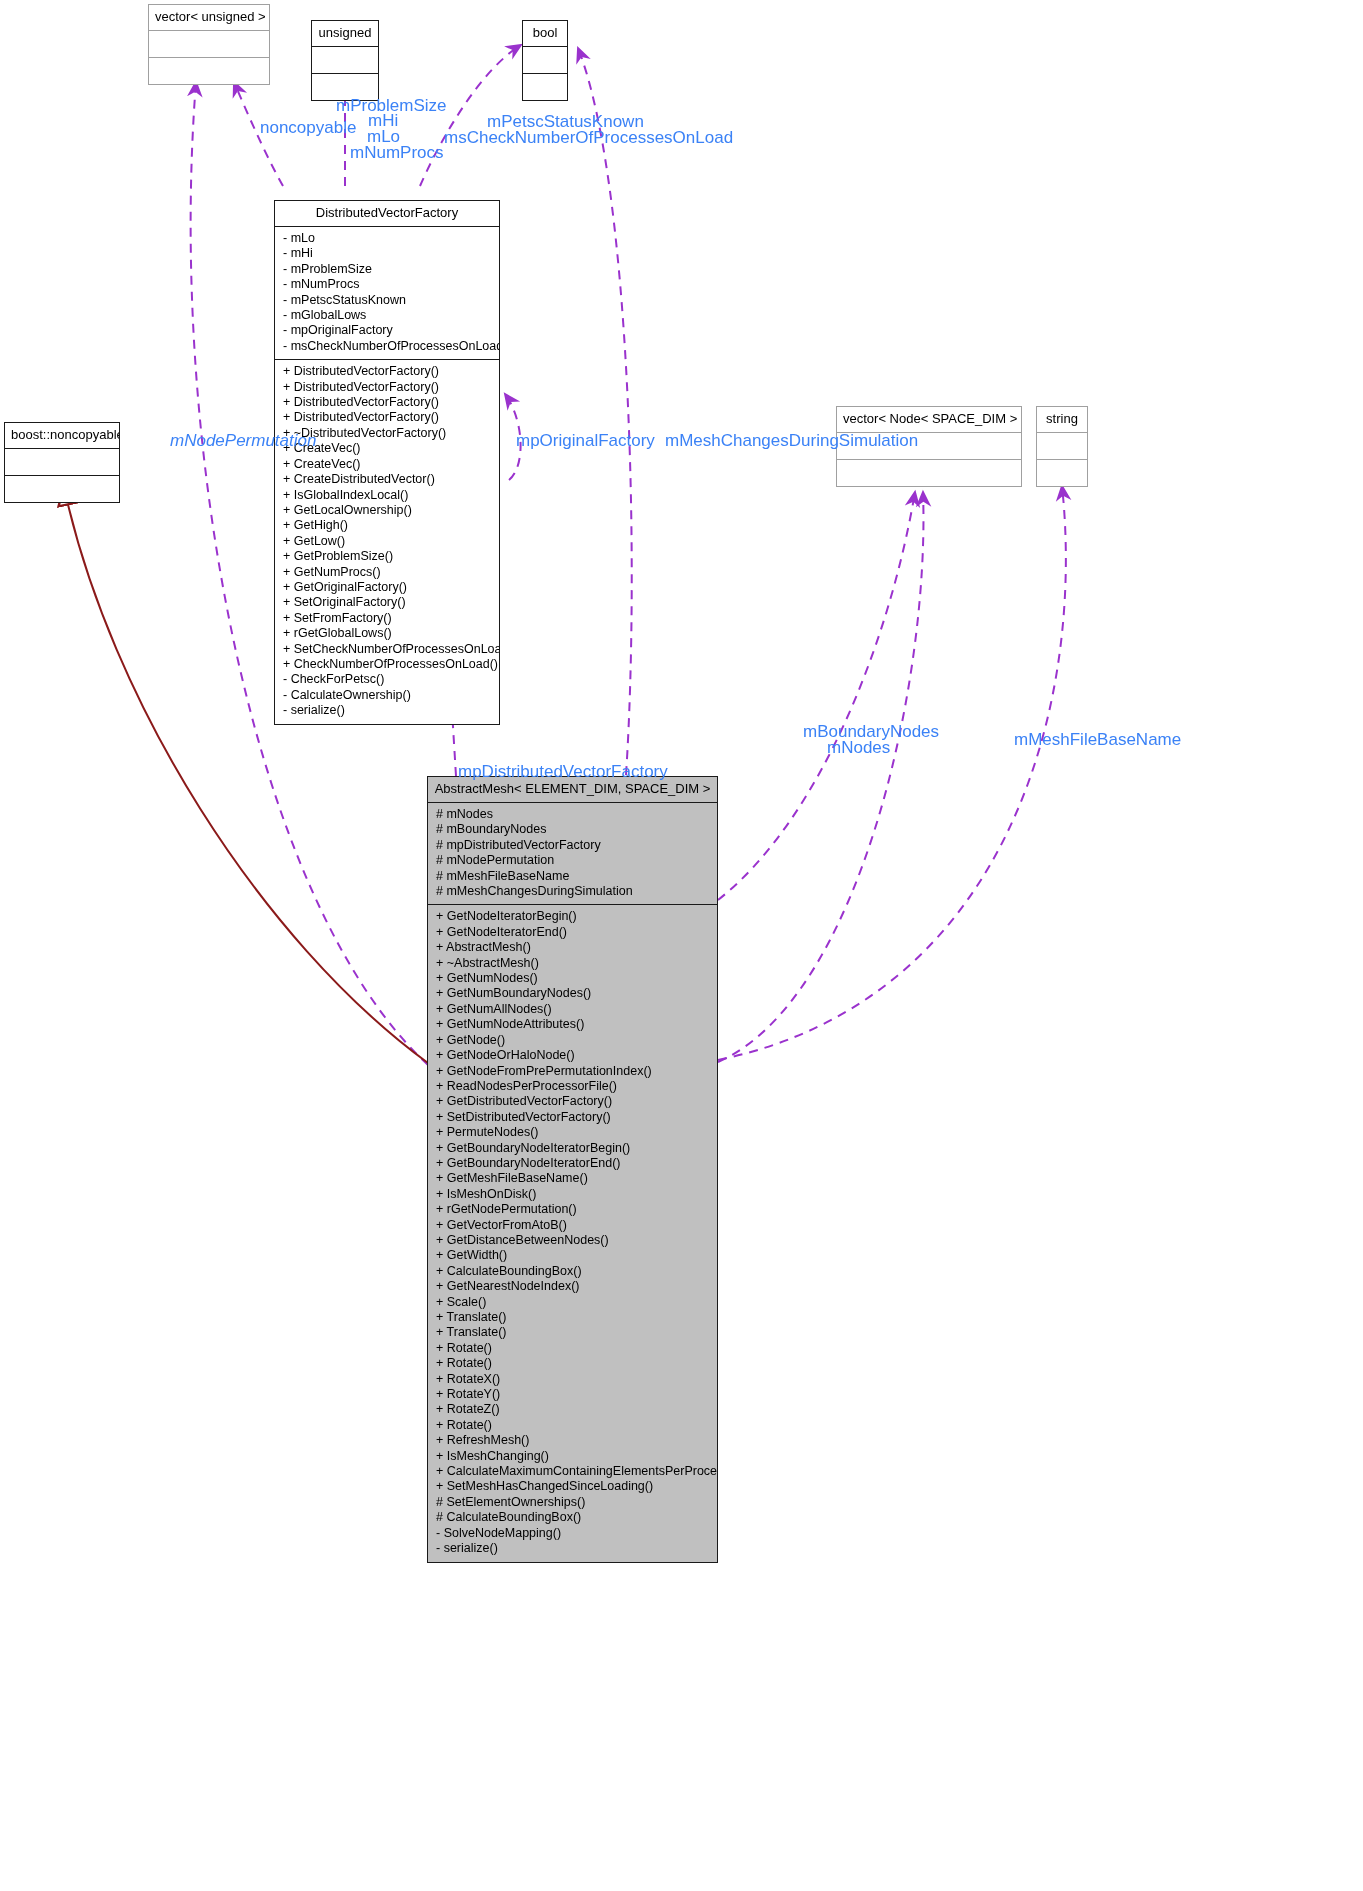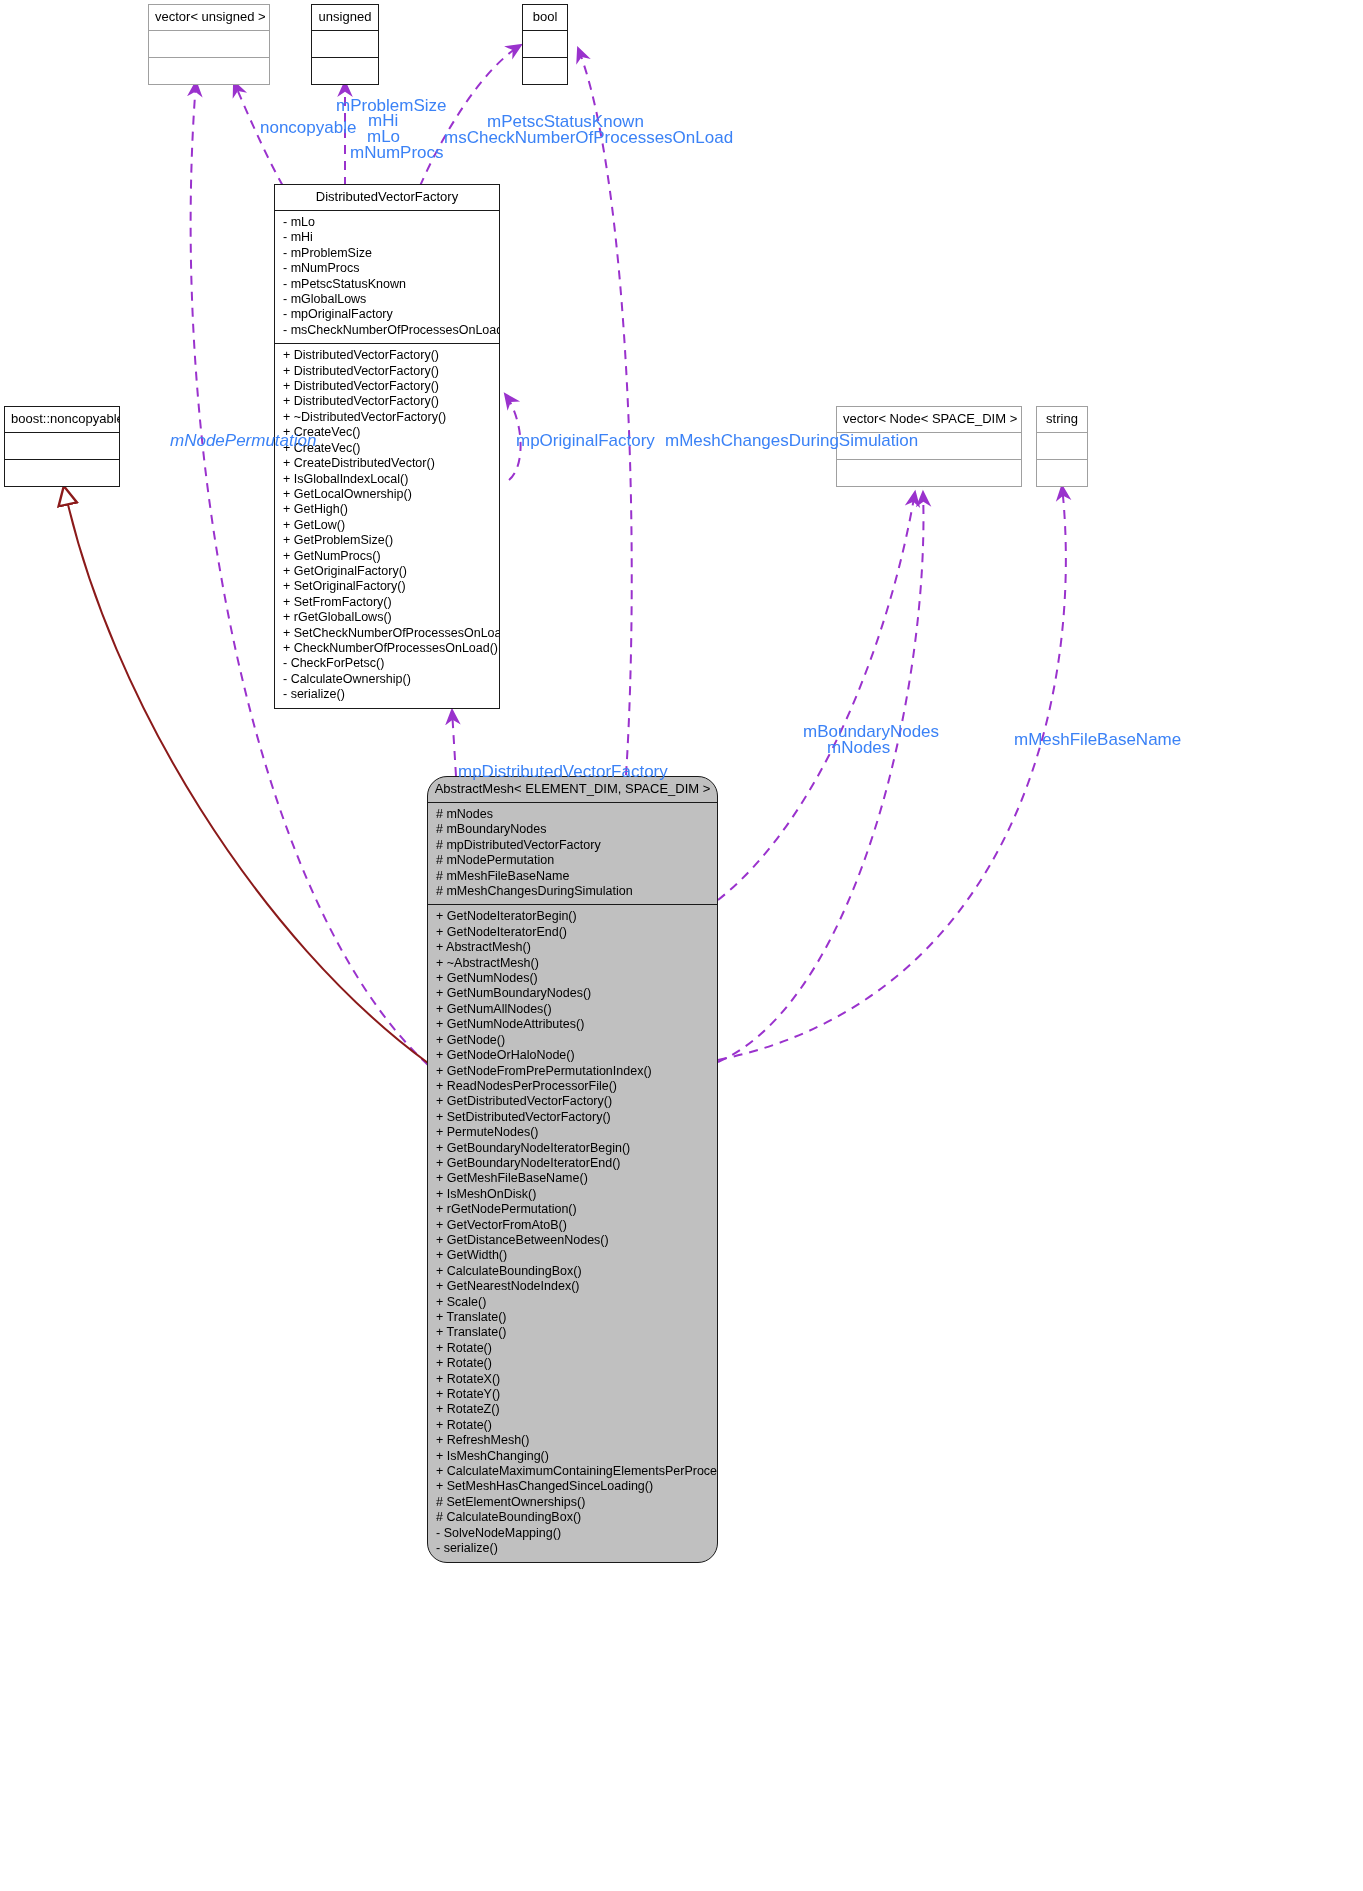--- a/index.html
+++ b/index.html
@@ -26,20 +26,21 @@
     pointer-events: none;
   }
   .node {
     position: absolute;
     box-sizing: border-box;
     background: #ffffff;
     border: 1px solid #a0a0a0;
   }
   .node.strong {
     border: 1px solid #1a1a1a;
+    margin-top: 16px;
   }
   .node.filled {
     background: #c0c0c0;
     border: 1px solid #1a1a1a;
   }
   .node .title {
     text-align: center;
     font-size: 13px;
     color: #000000;
     padding: 5px 6px 6px 6px;
@@ -198,21 +199,21 @@
         <div class="row">+ SetFromFactory()</div>
         <div class="row">+ rGetGlobalLows()</div>
         <div class="row">+ SetCheckNumberOfProcessesOnLoad()</div>
         <div class="row">+ CheckNumberOfProcessesOnLoad()</div>
         <div class="row">- CheckForPetsc()</div>
         <div class="row">- CalculateOwnership()</div>
         <div class="row">- serialize()</div>
       </div>
   </div>
 
-  <div class="node filled" style="left:427px; top:776px; width:291px;border-radius:20px;">
+  <div class="node filled" style="left:427px; top:776px; width:291px;">
     <div class="title">AbstractMesh&lt; ELEMENT_DIM, SPACE_DIM &gt;</div>
     <div class="sep"></div>
     <div class="compartment">
         <div class="row"># mNodes</div>
         <div class="row"># mBoundaryNodes</div>
         <div class="row"># mpDistributedVectorFactory</div>
         <div class="row"># mNodePermutation</div>
         <div class="row"># mMeshFileBaseName</div>
         <div class="row"># mMeshChangesDuringSimulation</div>
       </div>

